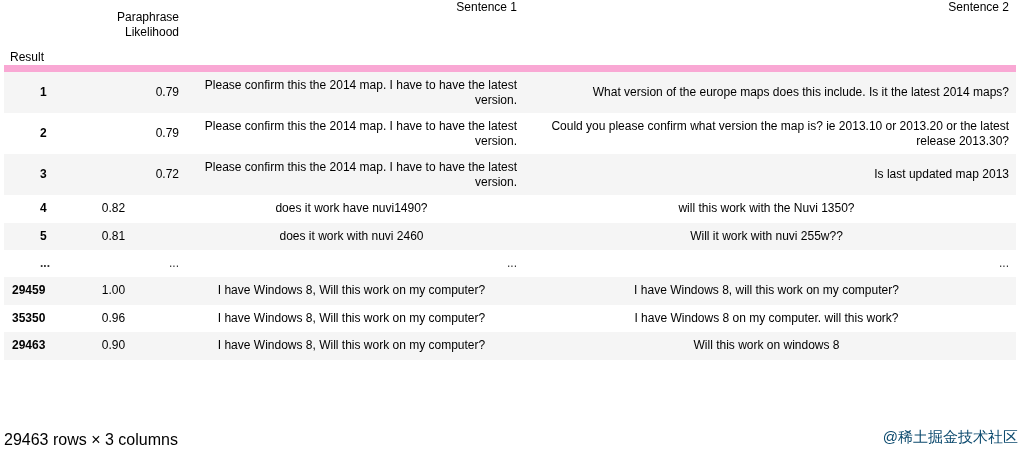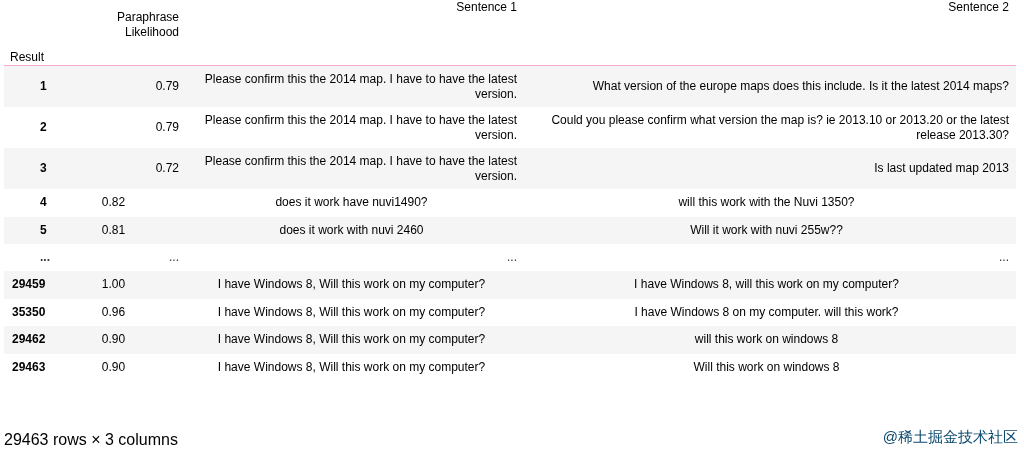--- a/index.html
+++ b/index.html
@@ -15,21 +15,21 @@
   }
   table.df th, table.df td {
     text-align: right; padding: 0 7px 0 0; vertical-align: middle;
     line-height: 15px;
   }
   table.df thead th { font-weight: normal; font-size: 12px; }
   .hdr-row1 th { height: 50px; padding-top: 4px; vertical-align: top; }
   .hdr-row1 th.col-sent { vertical-align: top; }
   .hdr-row2 th { height: 14px; padding-bottom: 6px; vertical-align: bottom; }
   .hdr-row2 th.idx-name { text-align: left; padding-left: 6px; }
-  thead tr.hdr-row2 { border-bottom: 1px solid #f9a8d4; }
+  thead tr.hdr-row2 { border-bottom: 7px solid #f9a8d4; }
   tbody tr:nth-child(odd) { background: #f5f5f5; }
   tbody tr:nth-child(even) { background: #ffffff; }
   tbody th {
     font-weight: bold; text-align: left !important; padding-left: 36px !important;
   }
   tbody th.long { padding-left: 8px !important; }
   tr.two-line td, tr.two-line th { height: 41px; }
   tr.one-line td, tr.one-line th { height: 27.5px; text-align: center; }
   tr.ellipsis-row td, tr.ellipsis-row th { height: 27px; color: #333; }
   .col-idx { width: 44px; }
@@ -112,26 +112,20 @@
         <td>I have Windows 8, Will this work on my computer?</td>
         <td>I have Windows 8, will this work on my computer?</td>
       </tr>
       <tr class="one-line">
         <th class="long">35350</th>
         <td>0.96</td>
         <td>I have Windows 8, Will this work on my computer?</td>
         <td>I have Windows 8 on my computer. will this work?</td>
       </tr>
       <tr class="one-line">
-        <th class="long">29462</th>
-        <td>0.90</td>
-        <td>I have Windows 8, Will this work on my computer?</td>
-        <td>will this work on windows 8</td>
-      </tr>
-      <tr class="one-line">
         <th class="long">29463</th>
         <td>0.90</td>
         <td>I have Windows 8, Will this work on my computer?</td>
         <td>Will this work on windows 8</td>
       </tr>
     </tbody>
   </table>
 </div>
 
 <div class="footer">29463 rows × 3 columns</div>

